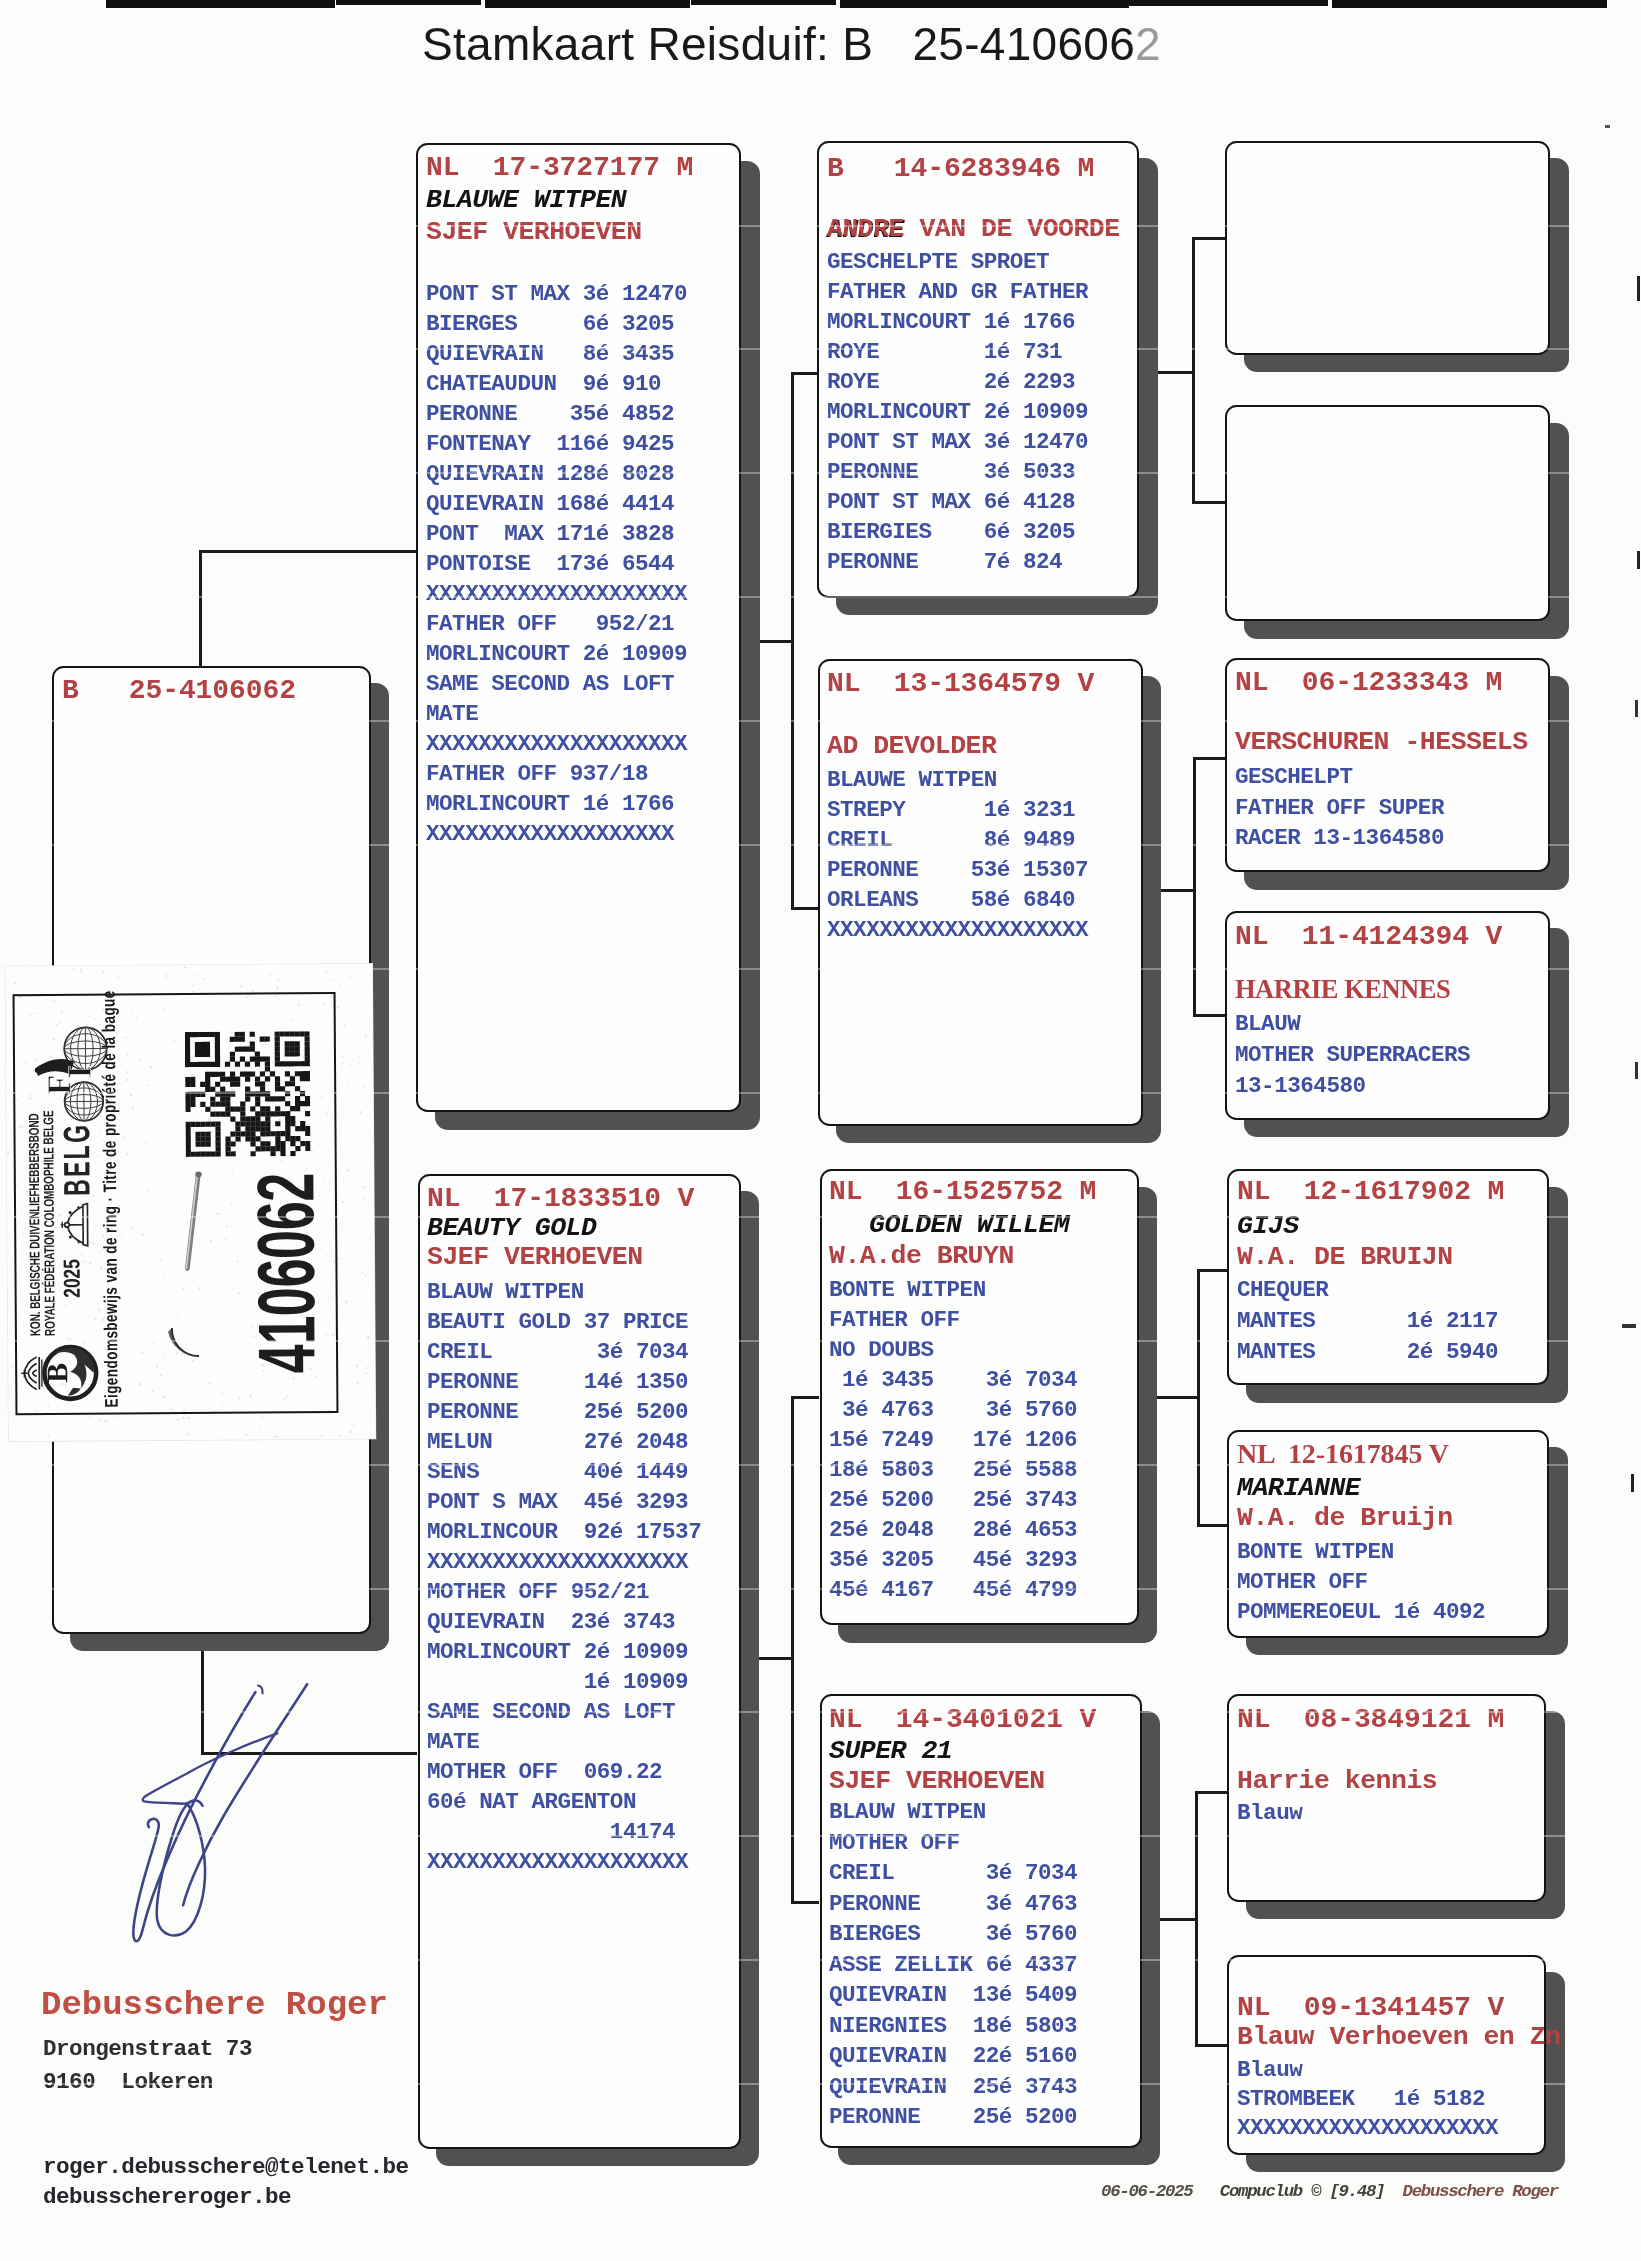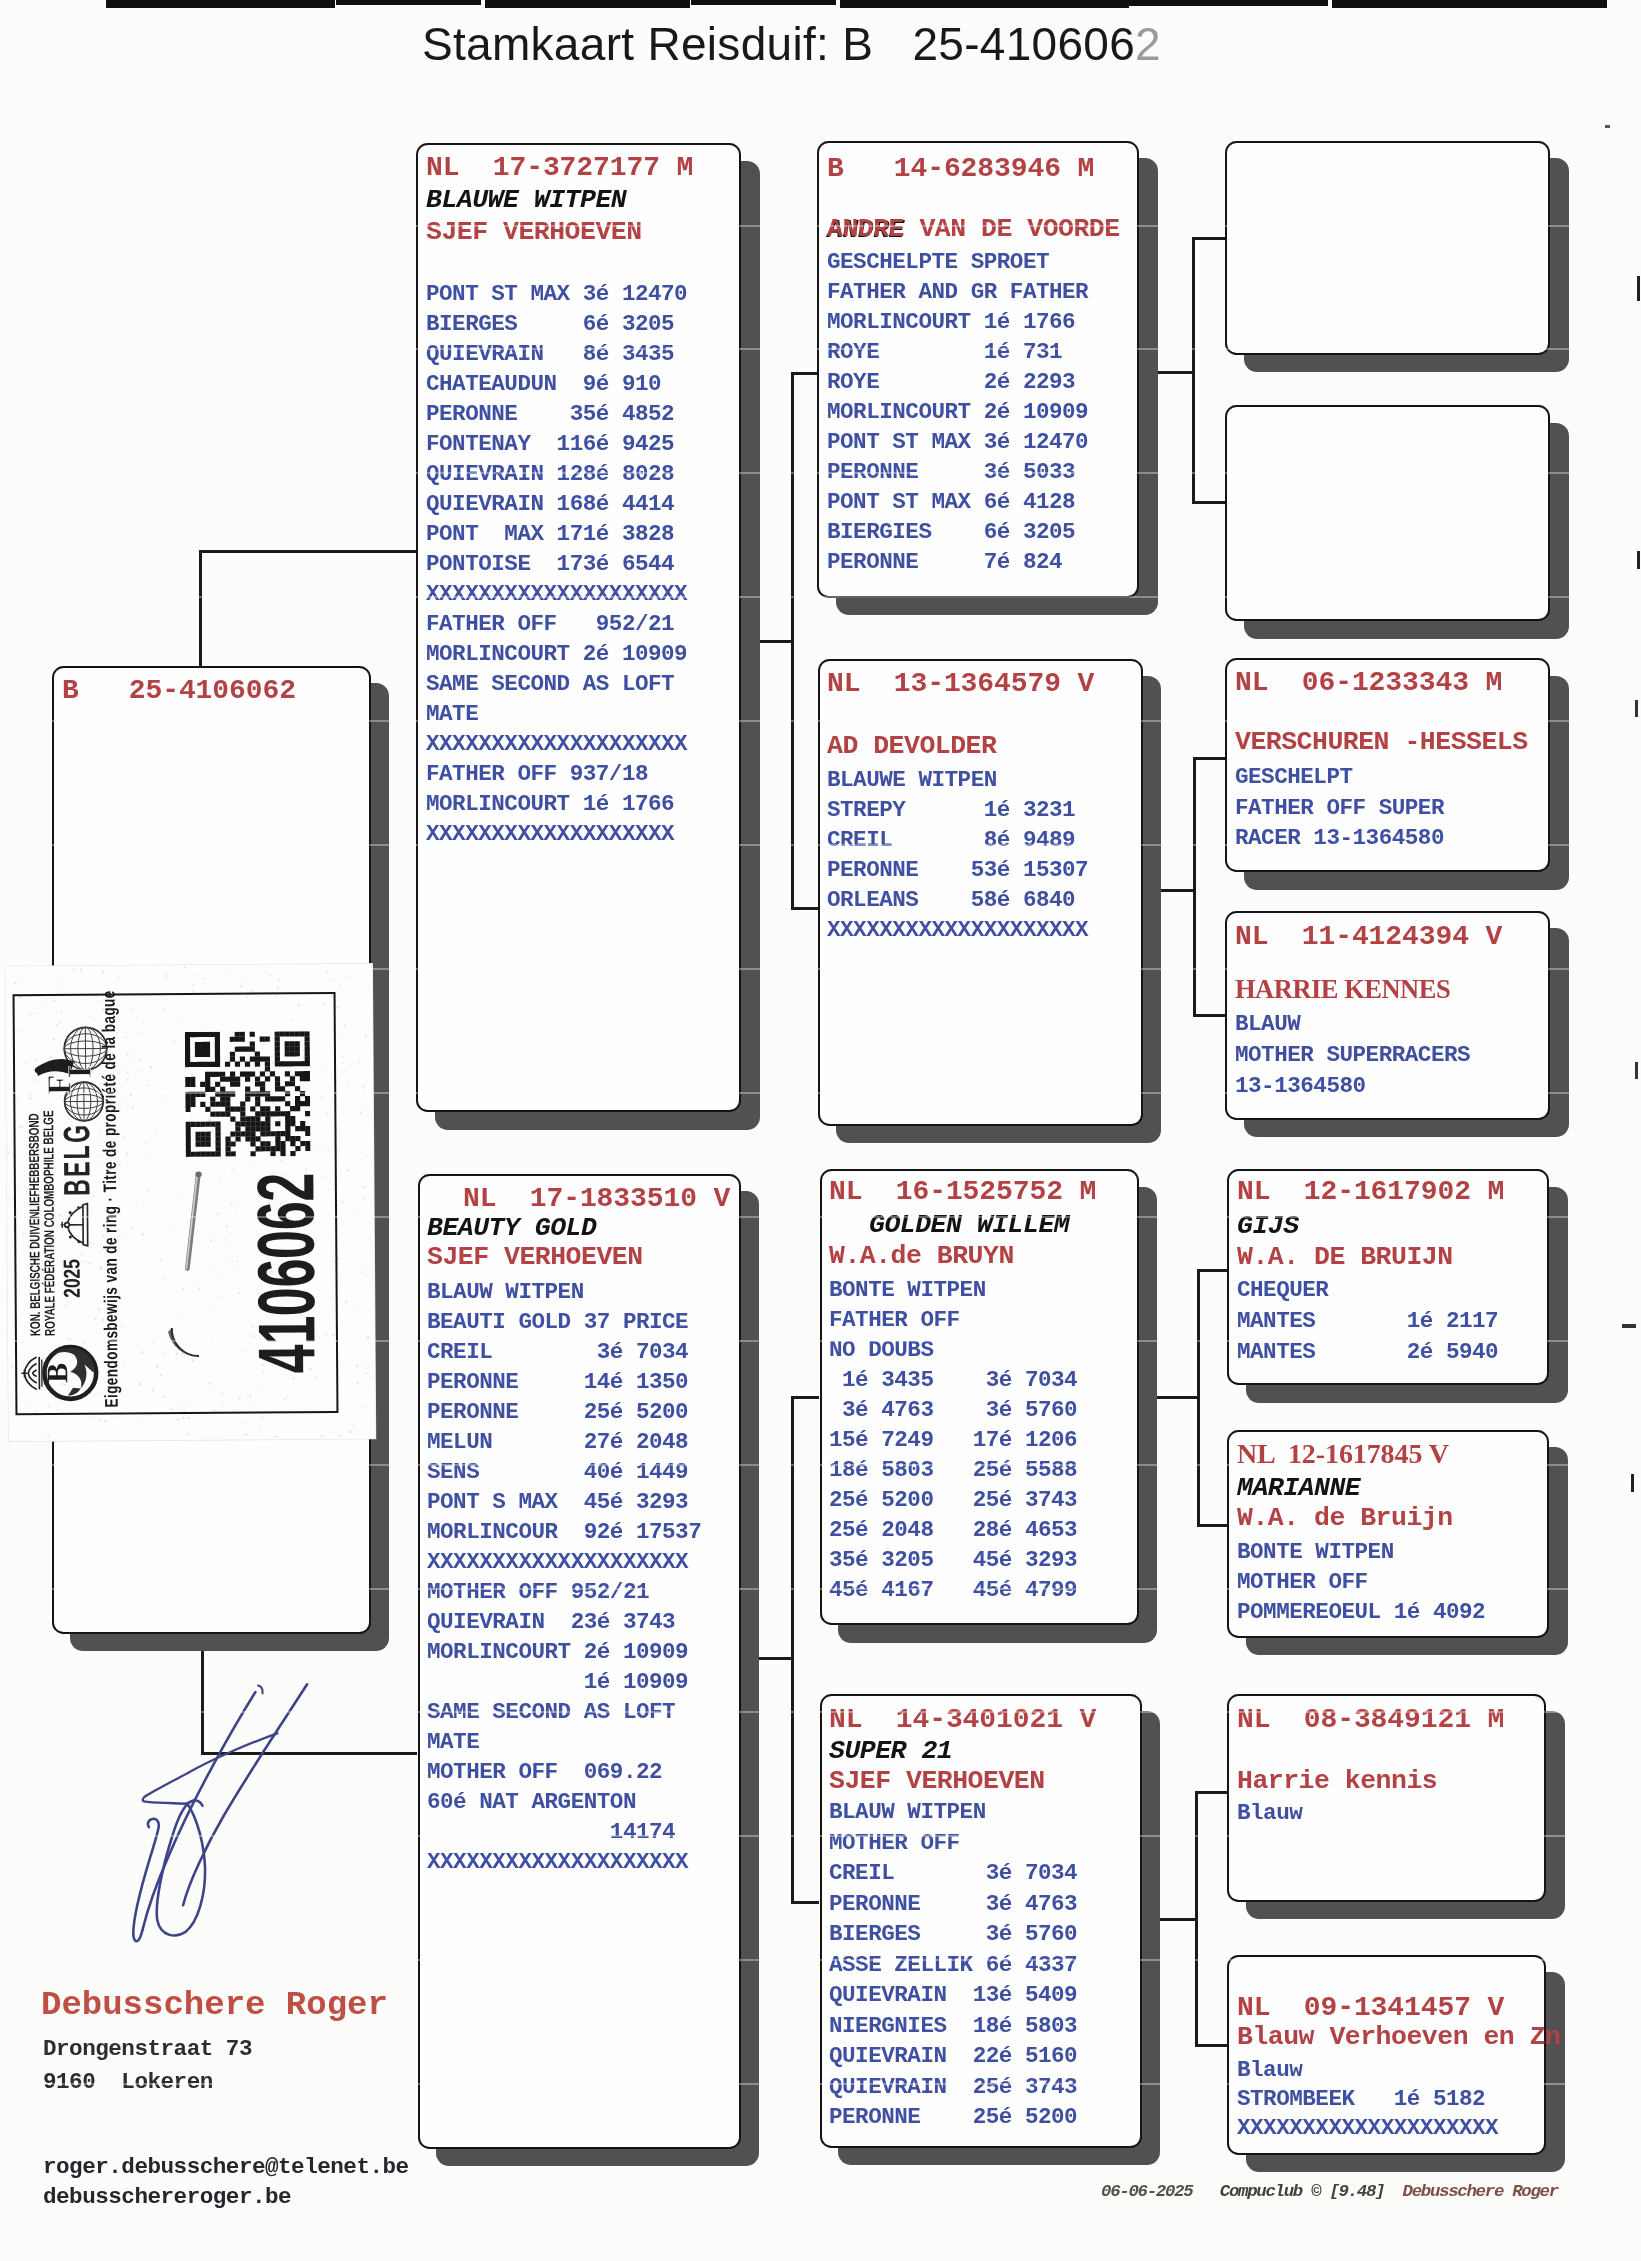--- a/index.html
+++ b/index.html
@@ -120,21 +120,21 @@
 XXXXXXXXXXXXXXXXXXXX
 FATHER OFF   952/21
 MORLINCOURT 2é 10909
 SAME SECOND AS LOFT
 MATE
 XXXXXXXXXXXXXXXXXXXX
 FATHER OFF 937/18
 MORLINCOURT 1é 1766
 XXXXXXXXXXXXXXXXXXX</div>
 
-<div class="hd" style="left:427px;top:1183px;margin-left:36px;">NL  17-1833510 V</div>
+<div class="hd" style="left:427px;top:1183px;">NL  17-1833510 V</div>
 <div class="it" style="left:427px;top:1213px;">BEAUTY GOLD</div>
 <div class="nm" style="left:427px;top:1242px;">SJEF VERHOEVEN</div>
 <div class="bd" style="left:427px;top:1277px;line-height:30px;">BLAUW WITPEN
 BEAUTI GOLD 37 PRICE
 CREIL        3é 7034
 PERONNE     14é 1350
 PERONNE     25é 5200
 MELUN       27é 2048
 SENS        40é 1449
 PONT S MAX  45é 3293

